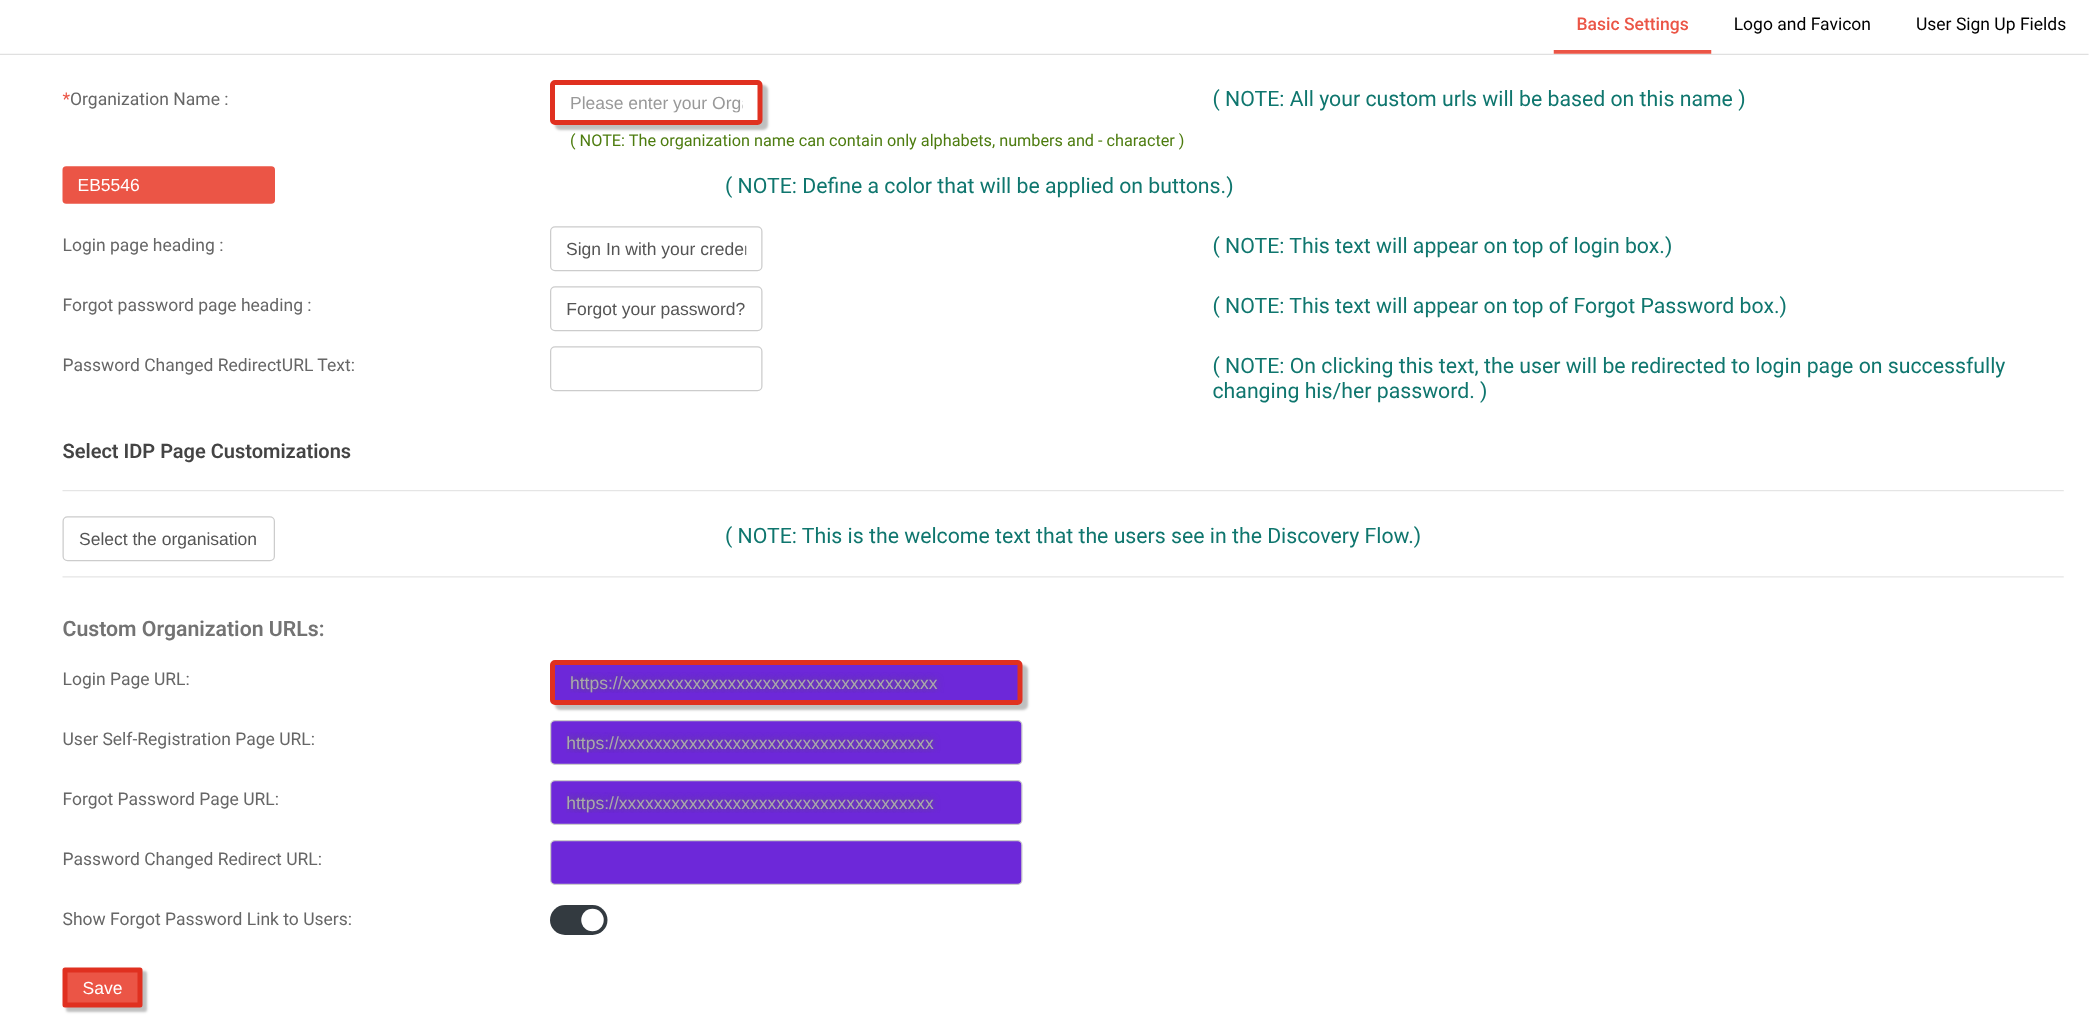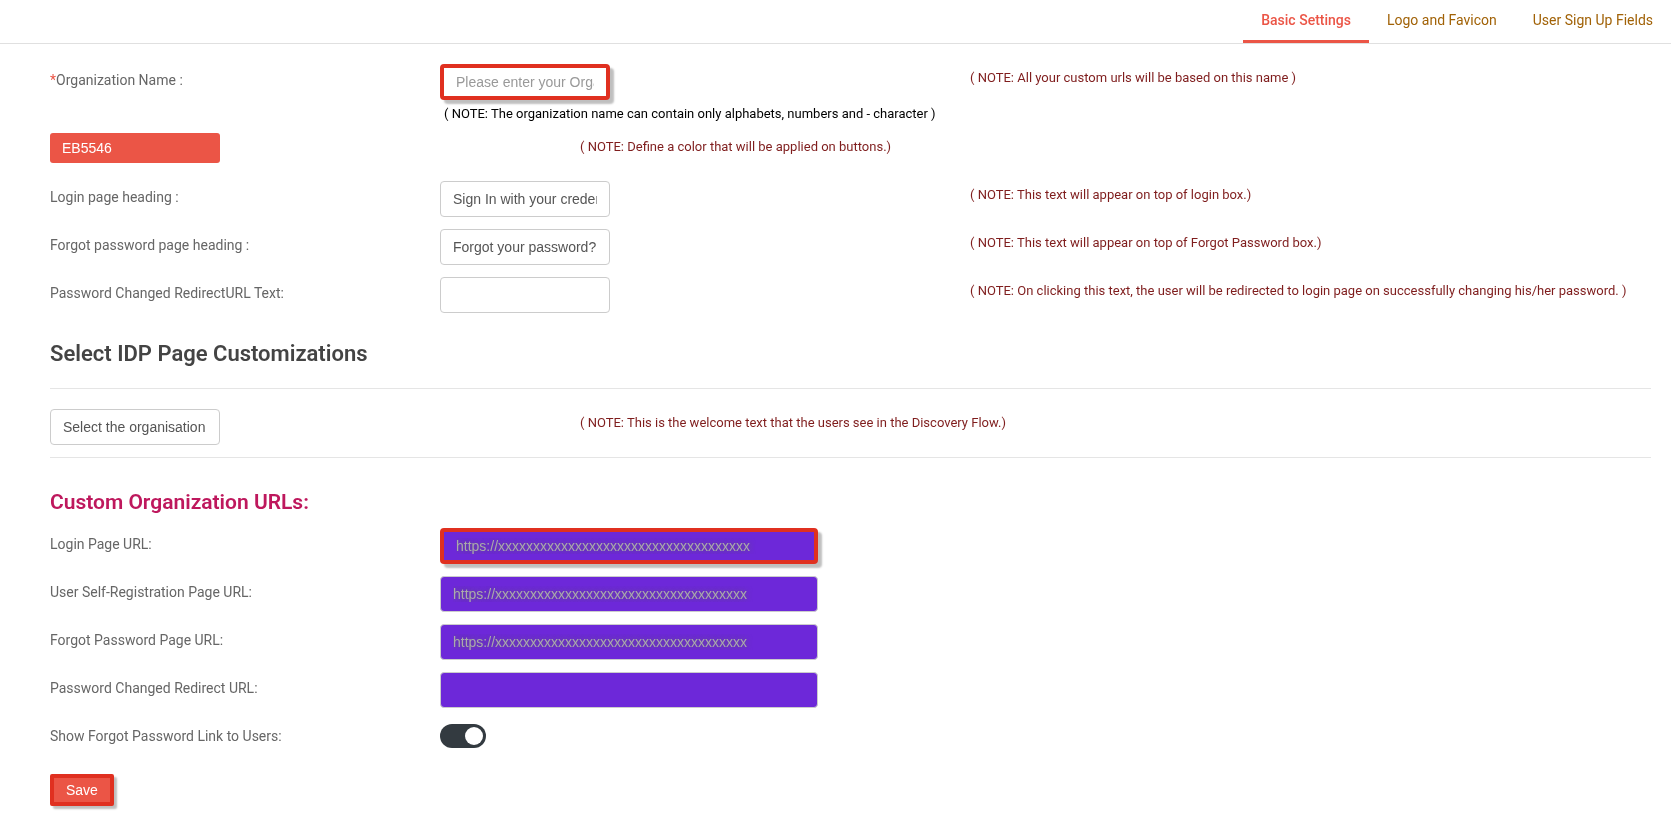--- a/index.html
+++ b/index.html
@@ -1,35 +1,35 @@
 <!DOCTYPE html>
 <html><head>
   <meta charset="utf-8">
   <style>
     * { box-sizing: border-box; margin: 0; padding: 0; }
     body { font-family: -apple-system, BlinkMacSystemFont, "Segoe UI", Roboto, sans-serif; font-size: 14px; color: #555; background: #fff; }
     .tabs { display: flex; border-bottom: 1px solid #e0e0e0; padding-left: 20px; justify-content: flex-end; }
-    .tab { padding: 12px 18px; color: #a16207; cursor: pointer; border-bottom: 3px solid transparent; }
+    .tab { padding: 12px 18px; color: #000000; cursor: pointer; border-bottom: 3px solid transparent; }
     .tab.active { color: #eb5546; border-bottom-color: #eb5546; font-weight: 500; }
     .content { padding: 20px 20px 20px 50px; }
     .row { display: flex; align-items: flex-start; margin-bottom: 12px; min-height: 36px; }
     .label-col { width: 390px; padding-top: 8px; color: #666; }
     .required { color: #eb5546; }
     .input-col { width: 530px; }
     .input-col-wide { width: 530px; }
-    .note-col { flex: 1; padding-top: 6px; color: #7f1d1d; font-size: 13px; }
+    .note-col { flex: 1; padding-top: 6px; color: #0f766e; font-size: 17px; }
     input[type="text"].small { width: 170px; height: 36px; padding: 0 12px; border: 1px solid #ccc; border-radius: 4px; font-size: 14px; color: #555; background: #fff; }
     input[type="text"].wide { width: 378px; height: 36px; padding: 0 12px; border: 1px solid #ccc; border-radius: 4px; font-size: 14px; color: #aaa; background: #6d28d9; }
     input.blurred { color: transparent; text-shadow: 0 0 6px rgba(100,100,100,0.9); background: #fafafa; }
     .input-highlight-red { border: 4px solid #e03020 !important; box-shadow: 4px 4px 2px rgba(0,0,0,0.25); }
     .wide-highlight-red { border: 4px solid #e03020 !important; box-shadow: 4px 4px 2px rgba(0,0,0,0.25); background: #eee; color: transparent; text-shadow: 0 0 6px rgba(100,100,100,0.9); }
     .color-btn { width: 170px; height: 30px; background: #eb5546; color: #fff; border: none; border-radius: 3px; padding: 0 12px; text-align: left; font-size: 14px; cursor: pointer; display: flex; align-items: center; }
-    .subnote { color: #000000; font-size: 13px; margin-top: 6px; margin-left: 4px; }
-    .section-heading { font-size: 22px; font-weight: 600; color: #444; margin: 28px 0 0 0; padding-bottom: 22px; border-bottom: 1px solid #e5e5e5; }
-    .section-heading-nb { font-size: 21px; font-weight: 600; color: #be185d; margin: 32px 0 14px 0; }
+    .subnote { color: #4d7c0f; font-size: 13px; margin-top: 6px; margin-left: 16px; }
+    .section-heading { font-size: 16px; font-weight: 600; color: #444; margin: 28px 0 0 0; padding-bottom: 22px; border-bottom: 1px solid #e5e5e5; }
+    .section-heading-nb { font-size: 17px; font-weight: 600; color: #737373; margin: 32px 0 14px 0; }
     .section-block { margin-top: 20px; }
     .toggle { width: 46px; height: 24px; background: #333a40; border-radius: 12px; position: relative; cursor: pointer; display: inline-block; }
     .toggle-knob { width: 18px; height: 18px; background: #fff; border-radius: 50%; position: absolute; top: 3px; right: 3px; }
     .actions { display: flex; align-items: center; gap: 24px; margin-top: 18px; }
     .btn-save { background: #eb5546; color: #fff; border: 4px solid #e03020; padding: 4px 12px; font-size: 14px; cursor: pointer; border-radius: 2px; box-shadow: 3px 3px 2px rgba(0,0,0,0.25); }
     input::placeholder { color: #999; }
   </style>
 </head>
 <body>
 

